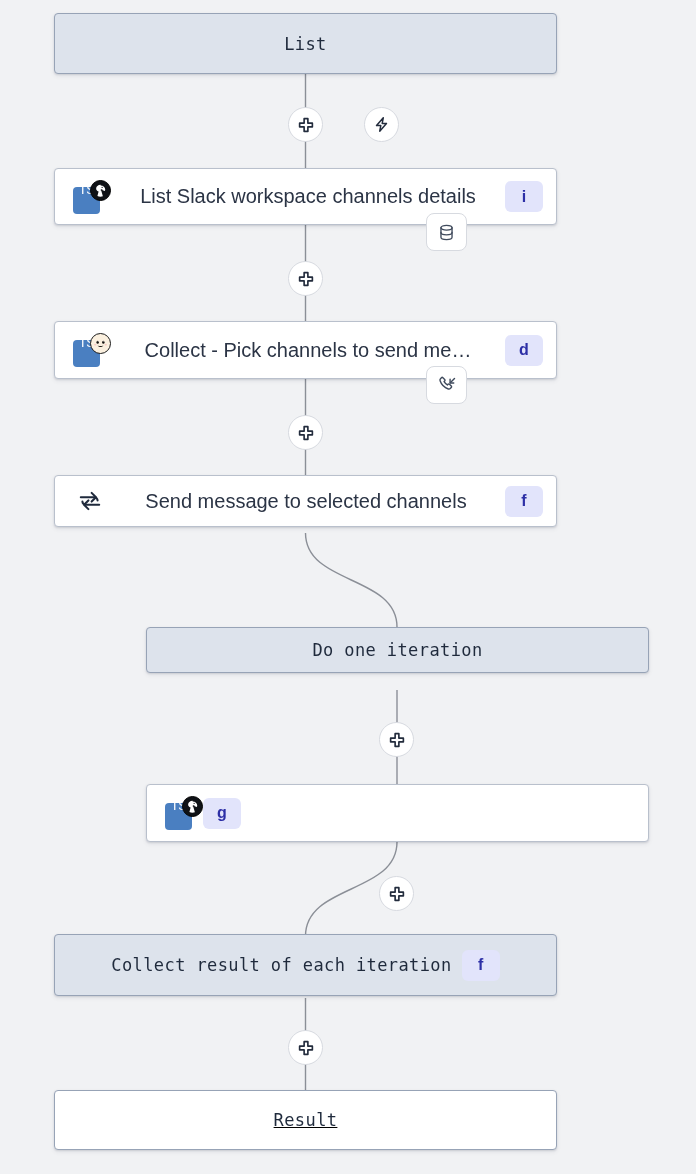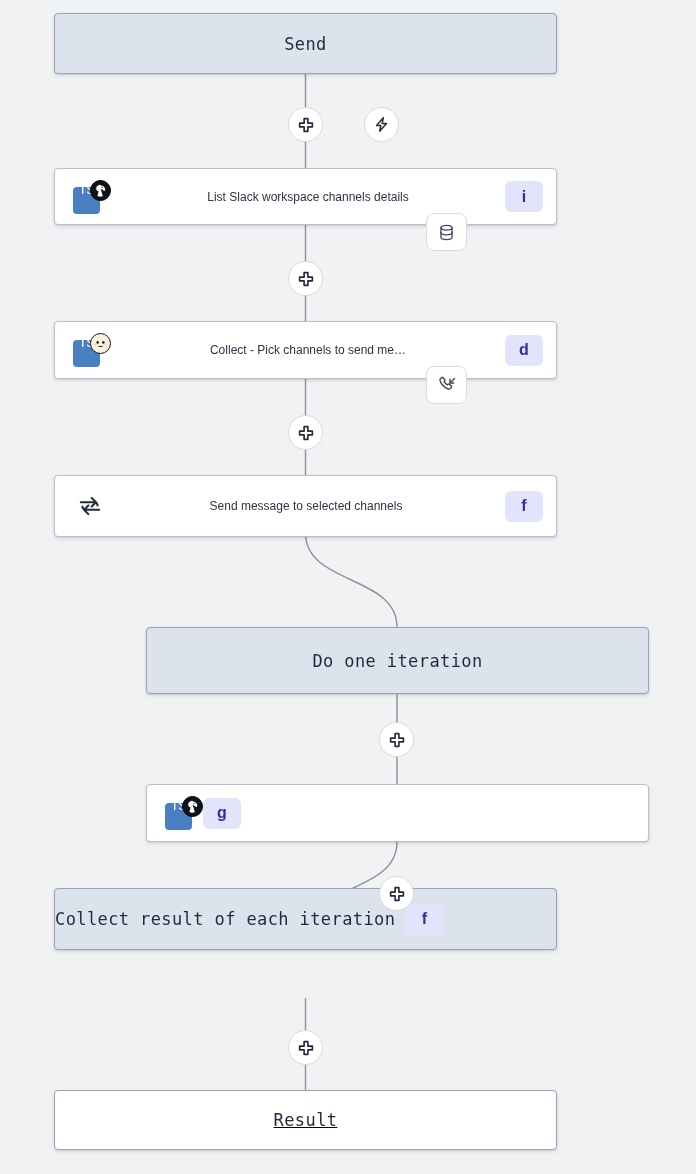--- a/index.html
+++ b/index.html
@@ -120,21 +120,21 @@
     align-items: center;
     justify-content: center;
     color: #1f2a3c;
   }
 
   .step-label {
     flex: 1 1 auto;
     min-width: 0;
     text-align: center;
     font-family: "Liberation Sans", sans-serif;
-    font-size: 12px;
+    font-size: 20px;
     color: #2b3445;
     white-space: nowrap;
     overflow: hidden;
     text-overflow: ellipsis;
     padding: 0 8px;
   }
 
   .id-badge {
     flex: 0 0 auto;
     margin-right: 13px;
@@ -207,21 +207,21 @@
 
       <line x1="397" y1="690" x2="397" y2="784"></line>
 
       <path d="M397,842 C397,894 305.5,884 305.5,936"></path>
 
       <line x1="305.5" y1="998" x2="305.5" y2="1090"></line>
     </g>
   </svg>
 
   <div class="node boundary" style="left:54px; top:13px; width:503px; height:61px;">
-    <span class="boundary-text">Send</span>
+    <span class="boundary-text">List</span>
   </div>
 
   <div class="circ-btn" style="left:288px; top:107px;">
     <svg width="18" height="18" viewBox="0 0 24 24" fill="none" stroke="currentColor" stroke-width="2.2" stroke-linecap="round" stroke-linejoin="round">
       <path d="M9.5 3.5h5v6h6v5h-6v6h-5v-6h-6v-5h6z"></path>
     </svg>
   </div>
   <div class="circ-btn" style="left:364px; top:107px;">
     <svg width="17" height="17" viewBox="0 0 24 24" fill="none" stroke="currentColor" stroke-width="2.1" stroke-linecap="round" stroke-linejoin="round">
       <path d="M14.5 2.5 L5 13.5 H11 L9.5 21.5 L19 10.5 H13 Z"></path>
@@ -282,34 +282,34 @@
       <path d="M15.7 5.1v4.4h4.4"></path>
     </svg>
   </div>
 
   <div class="circ-btn" style="left:288px; top:415px;">
     <svg width="18" height="18" viewBox="0 0 24 24" fill="none" stroke="currentColor" stroke-width="2.2" stroke-linecap="round" stroke-linejoin="round">
       <path d="M9.5 3.5h5v6h6v5h-6v6h-5v-6h-6v-5h6z"></path>
     </svg>
   </div>
 
-  <div class="node step" style="left:54px; top:475px; width:503px; height:62px;">
+  <div class="node step" style="left:54px; top:475px; width:503px; height:52px;">
     <span class="loop-icon">
       <svg width="26" height="26" viewBox="0 0 24 24" fill="none" stroke="currentColor" stroke-width="1.9" stroke-linecap="round" stroke-linejoin="round">
         <path d="M3.5 8.5h12.5a3 3 0 0 1 3 3"></path>
         <path d="M13.5 4.5 17.5 8.5 13.5 12.5"></path>
         <path d="M20.5 15.5H8a3 3 0 0 1-3-3"></path>
         <path d="M10.5 19.5 6.5 15.5 10.5 11.5"></path>
       </svg>
     </span>
     <span class="step-label">Send message to selected channels</span>
     <span class="id-badge">f</span>
   </div>
 
-  <div class="node boundary" style="left:146px; top:627px; width:503px; height:67px;">
+  <div class="node boundary" style="left:146px; top:627px; width:503px; height:46px;">
     <span class="boundary-text">Do one iteration</span>
   </div>
 
   <div class="circ-btn" style="left:379px; top:722px;">
     <svg width="18" height="18" viewBox="0 0 24 24" fill="none" stroke="currentColor" stroke-width="2.2" stroke-linecap="round" stroke-linejoin="round">
       <path d="M9.5 3.5h5v6h6v5h-6v6h-5v-6h-6v-5h6z"></path>
     </svg>
   </div>
 
   <div class="node step" style="left:146px; top:784px; width:503px; height:58px;">
@@ -325,21 +325,21 @@
     </span>
     <span class="id-badge">g</span>
   </div>
 
   <div class="circ-btn" style="left:379px; top:876px;">
     <svg width="18" height="18" viewBox="0 0 24 24" fill="none" stroke="currentColor" stroke-width="2.2" stroke-linecap="round" stroke-linejoin="round">
       <path d="M9.5 3.5h5v6h6v5h-6v6h-5v-6h-6v-5h6z"></path>
     </svg>
   </div>
 
-  <div class="node boundary" style="left:54px; top:888px; width:503px; height:62px; justify-content:flex-start;">
+  <div class="node boundary" style="left:54px; top:934px; width:503px; height:62px; justify-content:center;">
     <span class="boundary-text">Collect result of each iteration</span>
     <span class="id-badge inline">f</span>
   </div>
 
   <div class="circ-btn" style="left:288px; top:1030px;">
     <svg width="18" height="18" viewBox="0 0 24 24" fill="none" stroke="currentColor" stroke-width="2.2" stroke-linecap="round" stroke-linejoin="round">
       <path d="M9.5 3.5h5v6h6v5h-6v6h-5v-6h-6v-5h6z"></path>
     </svg>
   </div>
 

